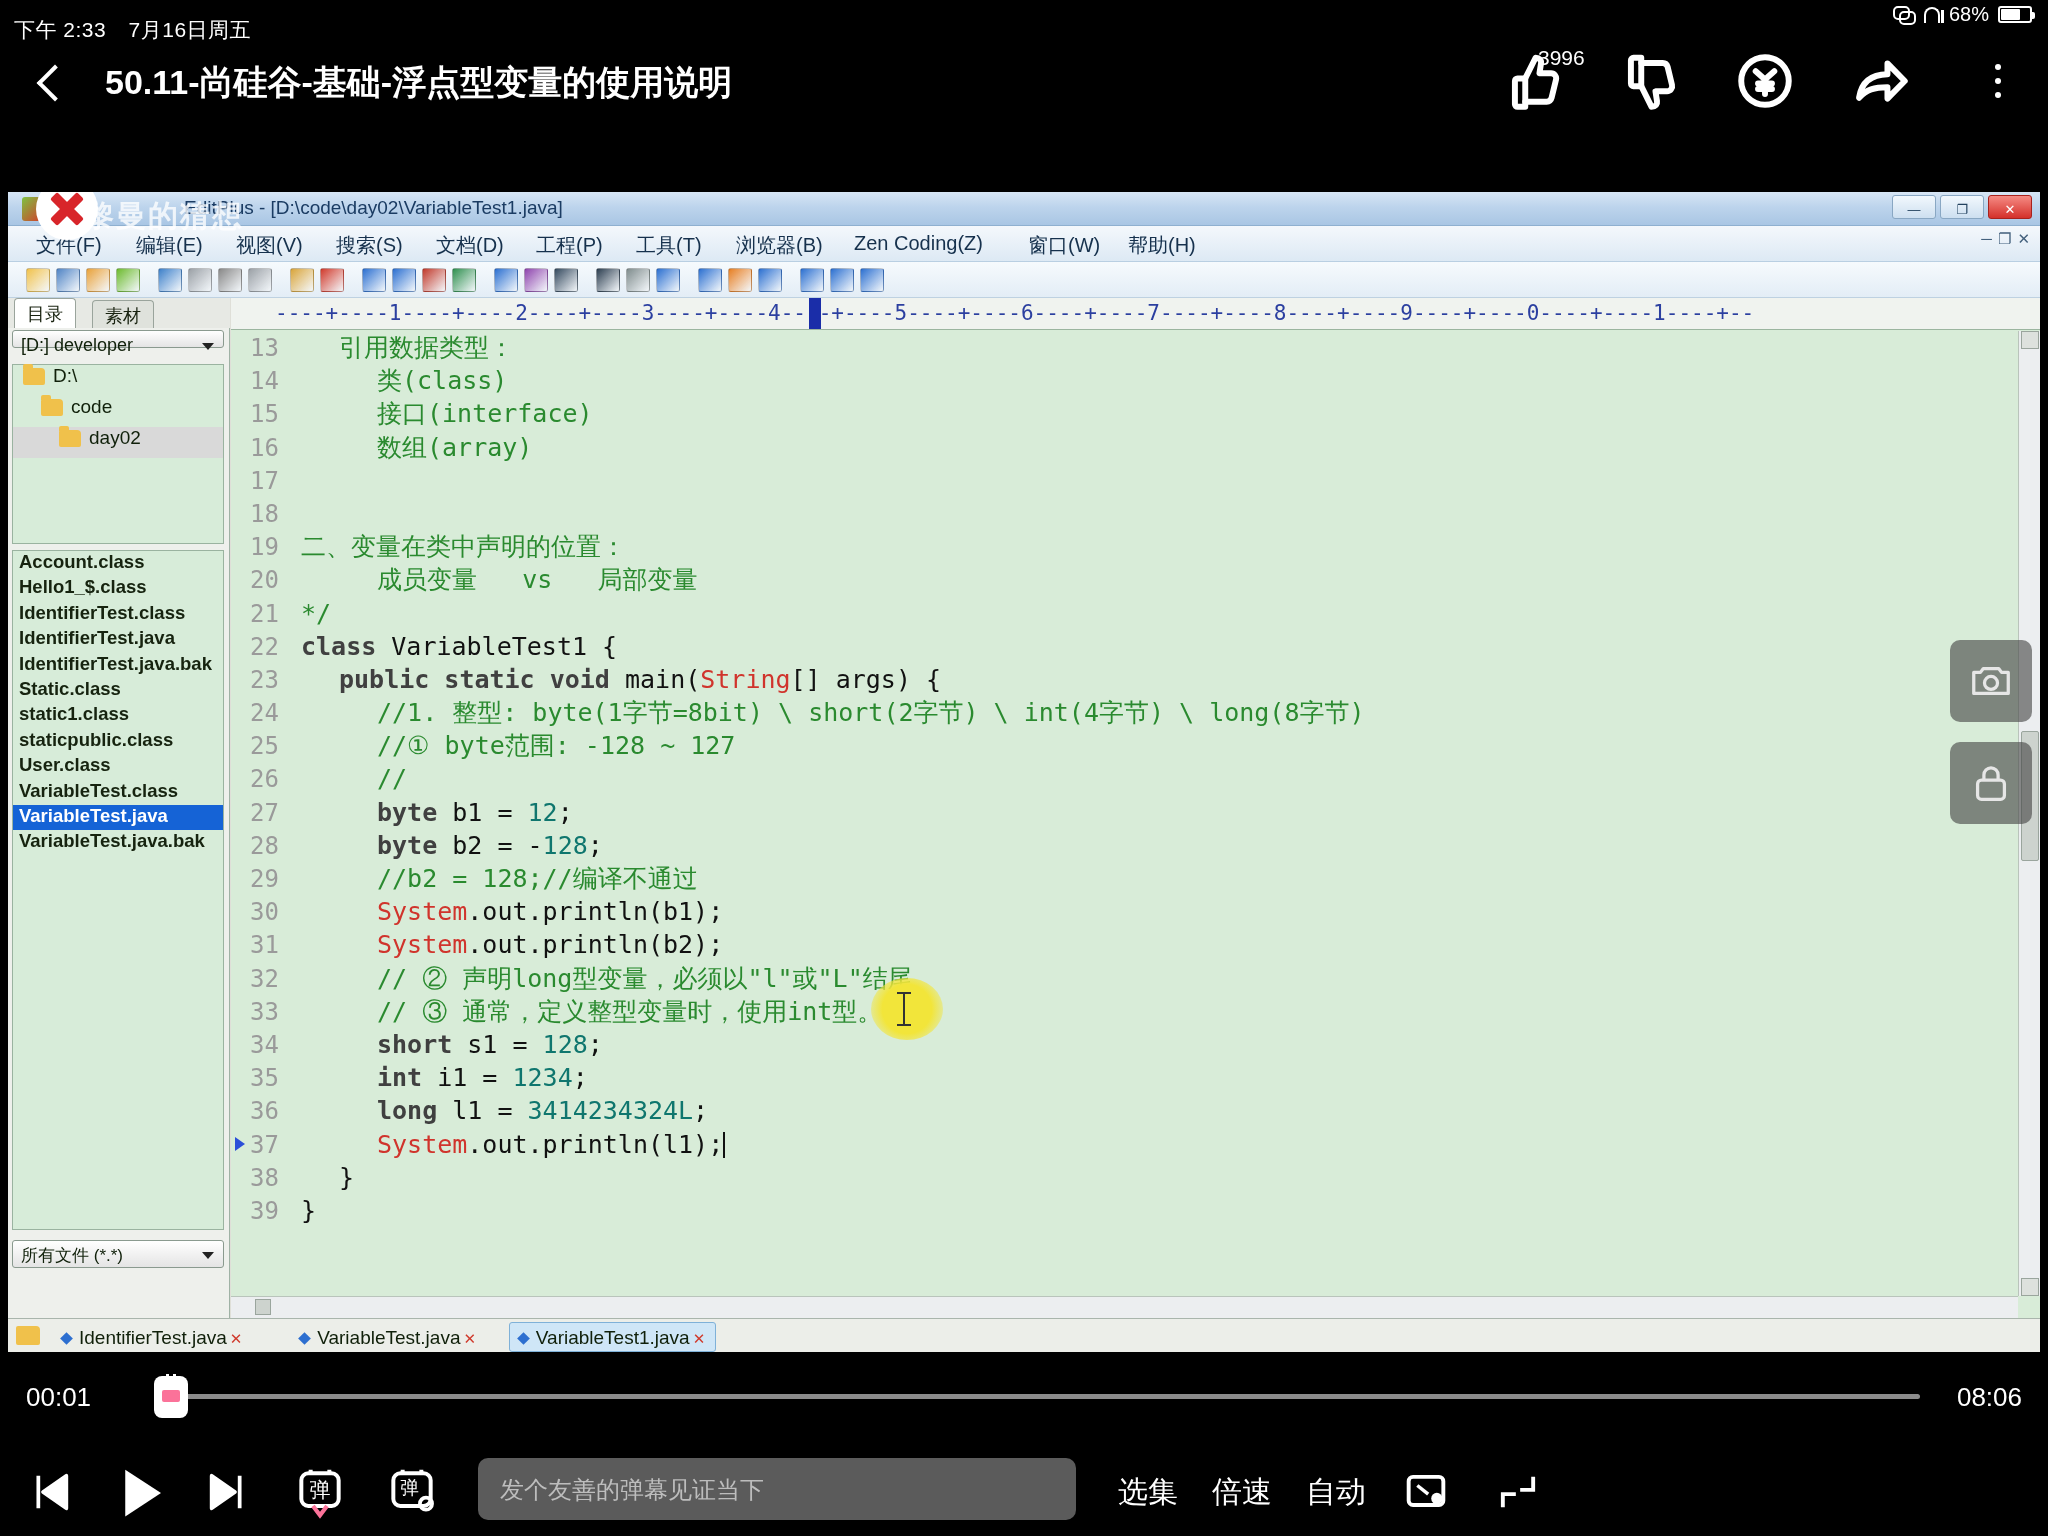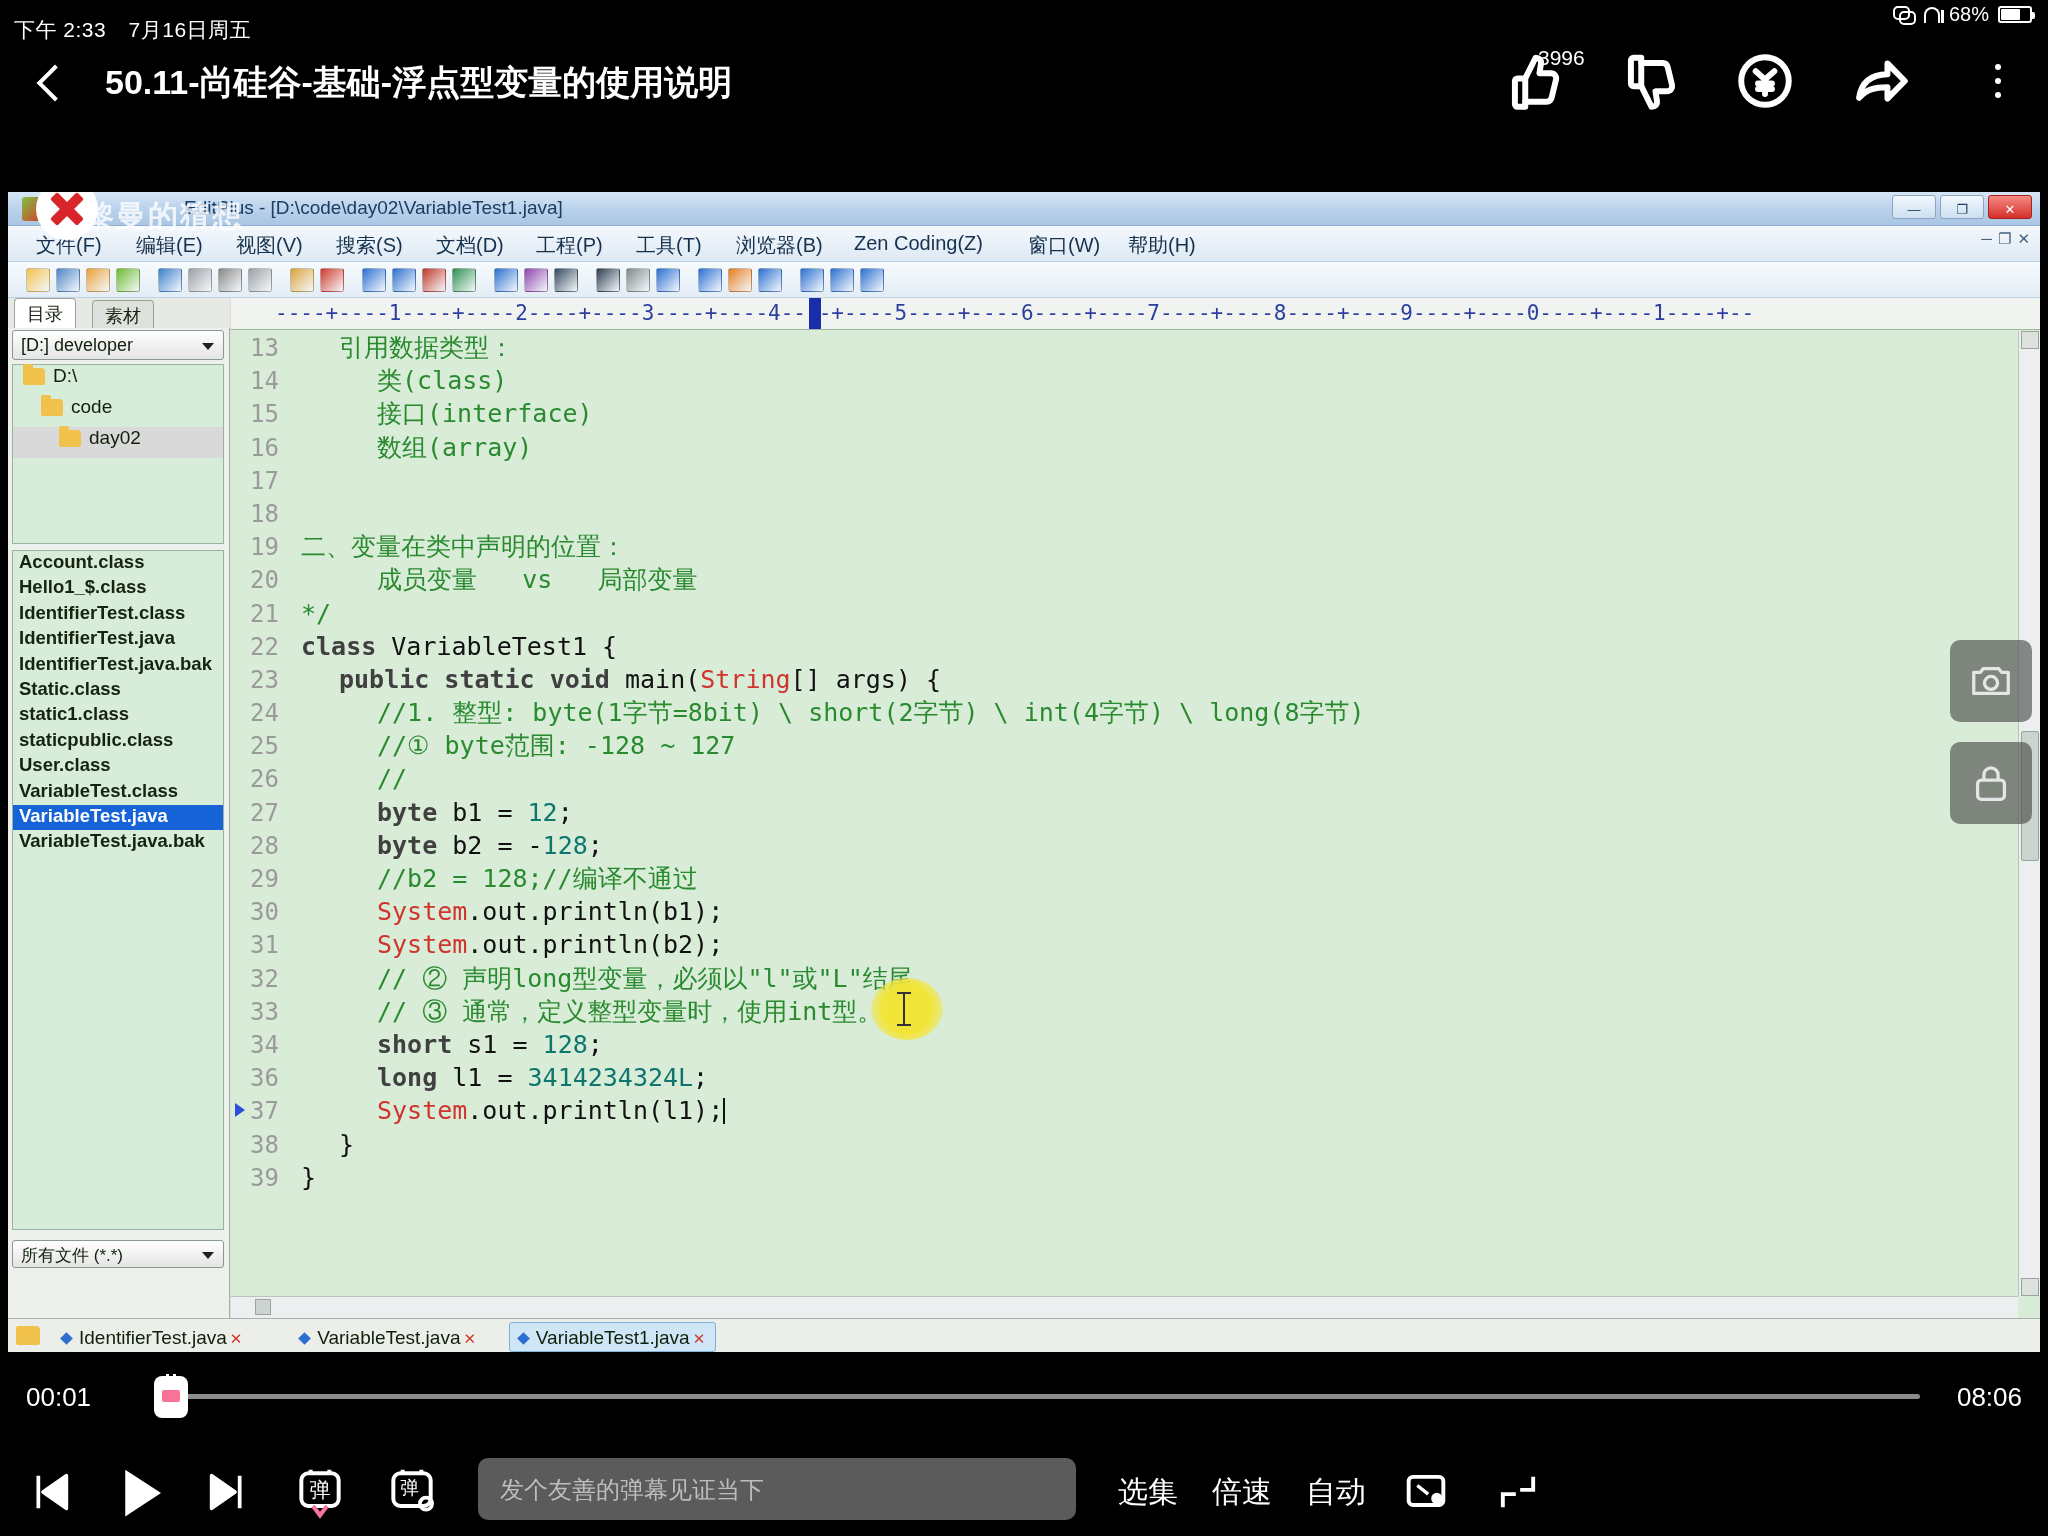--- a/index.html
+++ b/index.html
@@ -63,21 +63,21 @@
      background:linear-gradient(to bottom,#f6fafd,#e3edf6); border-bottom:1px solid #bed1e1; }
   .tb { position:absolute; top:6px; width:24px; height:24px; border-radius:3px; }
 
   
   .ep-left { position:absolute; left:0; top:106px; width:222px; height:1020px; background:#eef0ec; border-right:1px solid #9fb2a5;}
   .tabs-dir { position:absolute; left:0; top:0; width:222px; height:30px; background:#e7e9e4; }
   .tabdir { position:absolute; top:2px; height:28px; border:1px solid #9aa49c; border-bottom:none;
      border-radius:4px 4px 0 0; font-size:18px; padding:3px 12px 0 12px; color:#18220f;}
   .tabdir.active { background:#fff; top:0; height:30px; }
   .tabdir.inactive { background:#dfe2dc; }
-  .drive-sel { position:absolute; left:4px; top:32px; width:212px; height:30px;
+  .drive-sel { position:absolute; left:4px; top:32px; width:212px; height:18px;
      background:linear-gradient(to bottom,#ffffff,#e4e4e4); border:1px solid #8a9a8f; border-radius:3px;
      font-size:18px; padding:4px 0 0 8px; color:#10200a;}
   .drive-sel .caret{ position:absolute; right:9px; top:12px; width:0;height:0;border-left:6px solid transparent;border-right:6px solid transparent;border-top:7px solid #222;}
   .tree { position:absolute; left:4px; top:66px; width:212px; height:180px; background:#d7ecd9; border:1px solid #9ab3a0; }
   .tnode { position:relative; height:31px; font-size:19px; color:#10200a; padding-left:6px; white-space:nowrap;}
   .tnode .folder{ display:inline-block; width:22px;height:17px;background:#f0c14b;border-radius:2px 4px 2px 2px; vertical-align:-3px; position:relative;}
   .tnode .folder:before{content:"";position:absolute;left:0;top:-4px;width:10px;height:5px;background:#f0c14b;border-radius:2px 2px 0 0;}
   .tnode.sel { background:#d9d9d9; }
   .filelist { position:absolute; left:4px; top:252px; width:212px; height:680px; background:#d7ecd9; border:1px solid #9ab3a0; overflow:hidden;}
   .frow { height:25.4px; font-size:18.5px; color:#16230f; padding-left:6px; white-space:nowrap; font-weight:600; }
@@ -331,20 +331,21 @@
           <div class="cline"><span class="gut">25</span><span class="src" style="padding-left: 98px;"><span class="c-com">//① byte范围: -128 ~ 127</span></span></div>
           <div class="cline"><span class="gut">26</span><span class="src" style="padding-left: 98px;"><span class="c-com">//</span></span></div>
           <div class="cline"><span class="gut">27</span><span class="src" style="padding-left: 98px;"><span class="c-kw">byte </span><span class="c-txt">b1 = </span><span class="c-num">12</span><span class="c-txt">;</span></span></div>
           <div class="cline"><span class="gut">28</span><span class="src" style="padding-left: 98px;"><span class="c-kw">byte </span><span class="c-txt">b2 = -</span><span class="c-num">128</span><span class="c-txt">;</span></span></div>
           <div class="cline"><span class="gut">29</span><span class="src" style="padding-left: 98px;"><span class="c-com">//b2 = 128;//编译不通过</span></span></div>
           <div class="cline"><span class="gut">30</span><span class="src" style="padding-left: 98px;"><span class="c-cls">System</span><span class="c-txt">.out.println(b1);</span></span></div>
           <div class="cline"><span class="gut">31</span><span class="src" style="padding-left: 98px;"><span class="c-cls">System</span><span class="c-txt">.out.println(b2);</span></span></div>
           <div class="cline"><span class="gut">32</span><span class="src" style="padding-left: 98px;"><span class="c-com">// ② 声明long型变量，必须以"l"或"L"结尾</span></span></div>
           <div class="cline"><span class="gut">33</span><span class="src" style="padding-left: 98px;"><span class="c-com">// ③ 通常，定义整型变量时，使用int型。</span></span></div>
           <div class="cline"><span class="gut">34</span><span class="src" style="padding-left: 98px;"><span class="c-kw">short </span><span class="c-txt">s1 = </span><span class="c-num">128</span><span class="c-txt">;</span></span></div>
+          <div class="cline"><span class="gut">35</span><span class="src" style="padding-left: 98px;"><span class="c-kw">int </span><span class="c-txt">i1 = </span><span class="c-num">1234</span><span class="c-txt">;</span></span></div>
           <div class="cline"><span class="gut">36</span><span class="src" style="padding-left: 98px;"><span class="c-kw">long </span><span class="c-txt">l1 = </span><span class="c-num">3414234324L</span><span class="c-txt">;</span></span></div>
           <div class="cline"><span class="bmark"></span><span class="gut">37</span><span class="src" style="padding-left: 98px;"><span class="c-cls">System</span><span class="c-txt">.out.println(l1);</span><span class="caret-bar"></span></span></div>
           <div class="cline"><span class="gut">38</span><span class="src" style="padding-left: 60px;"><span class="c-txt">}</span></span></div>
           <div class="cline"><span class="gut">39</span><span class="src" style="padding-left: 22px;"><span class="c-txt">}</span></span></div>
         </div>
       <div class="cursor-highlight"></div>
       <div class="cursor-ibeam"></div>
       <div class="vscroll">
         <div class="arrU"></div>
         <div class="thumb"></div>

